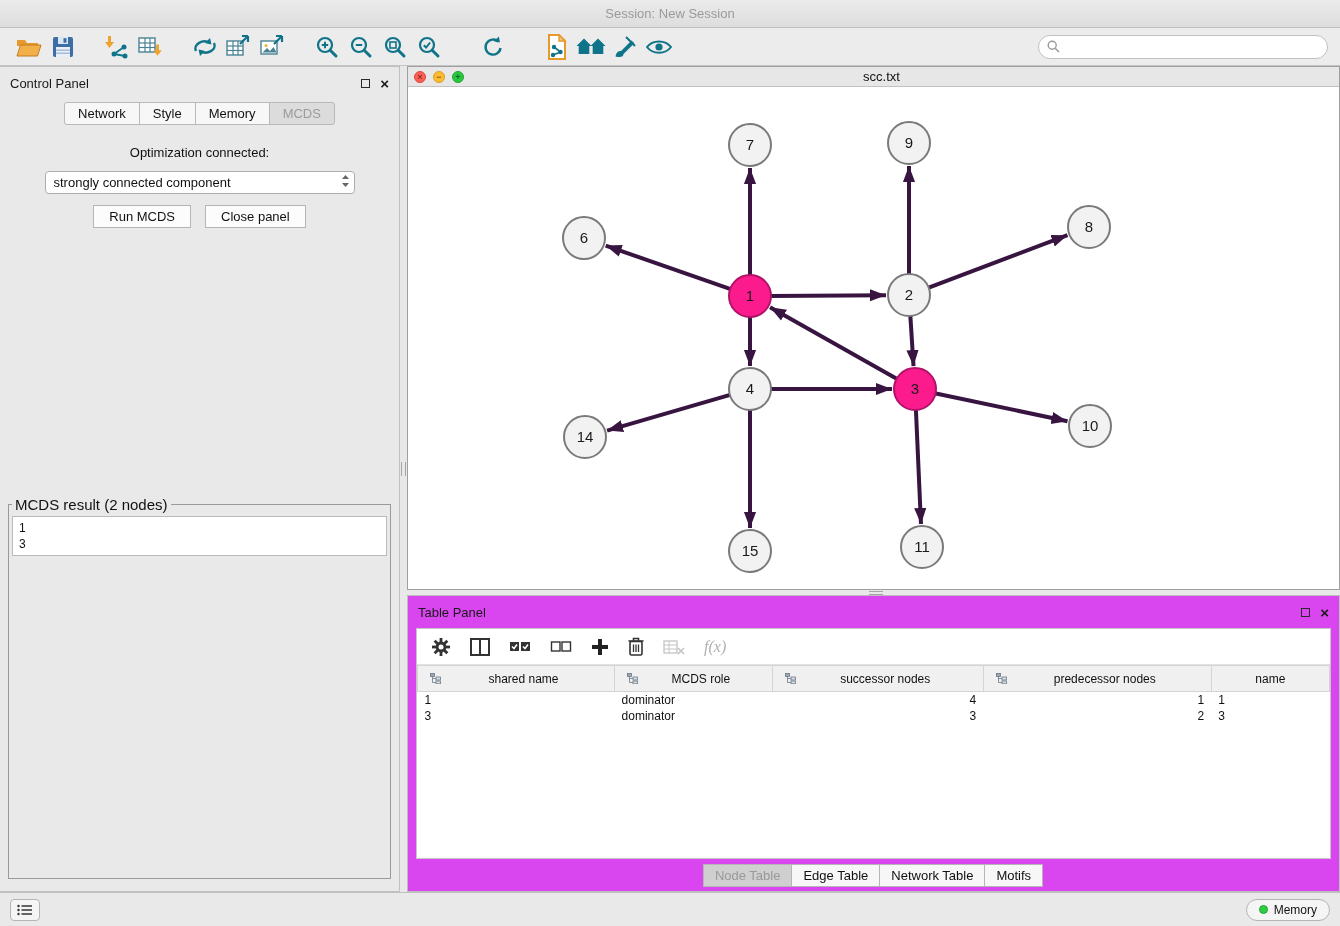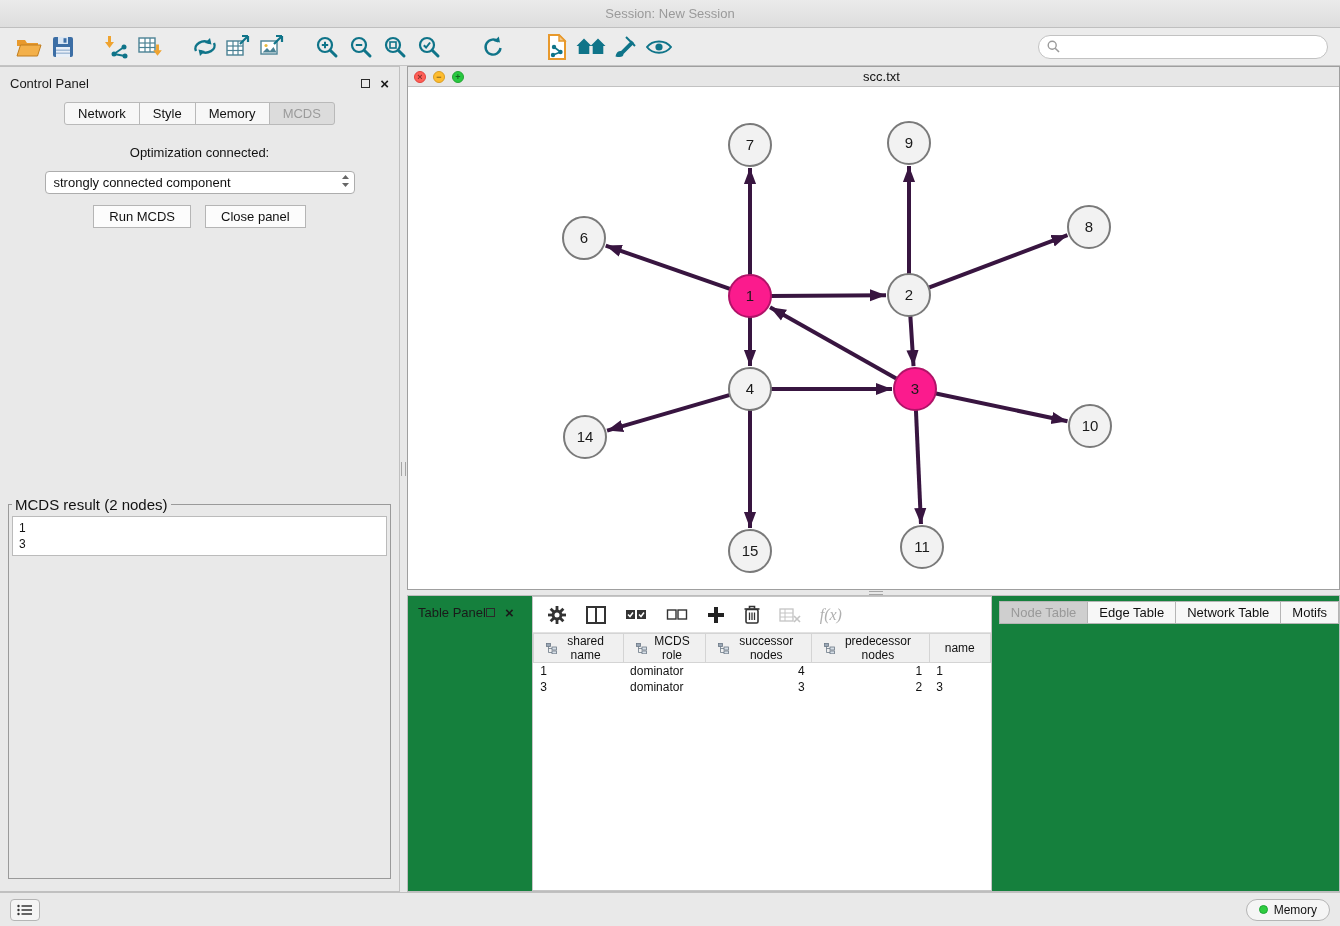--- a/index.html
+++ b/index.html
@@ -65,28 +65,28 @@
   .tl { width:12px; height:12px; border-radius:50%; font-size:9px; line-height:11px; text-align:center;
         color:rgba(0,0,0,.5); font-weight:bold; cursor:default; }
   .tl.red { background:#ff5f57; border:1px solid #e0443e; }
   .tl.yellow { background:#febc2e; border:1px solid #d89e24; }
   .tl.green { background:#28c840; border:1px solid #24a534; }
   .net-title { position:absolute; left:16px; right:0; text-align:center; font-size:13px; color:#111; }
   .net-content { flex:1; background:#fff; min-height:0; }
   svg.graph { width:100%; height:100%; display:block; }
 
   
-  .table-panel { flex:1; border:1px solid #bdbdbd; background:#15803d; display:flex; min-height:0; }
+  .table-panel { flex:1; border:1px solid #bdbdbd; background:#d946ef; display:flex; flex-direction:column; min-height:0; }
   .tp-body { margin:0 8px 0 8px; flex:1; background:#fff; border:1px solid #c6c6c6;
              display:flex; flex-direction:column; overflow:hidden; }
   .tp-toolbar { height:36px; border-bottom:1px solid #e2e2e2; display:flex; align-items:center; gap:19px; padding:0 14px; flex:0 0 auto; }
   .tp-tool { display:flex; align-items:center; justify-content:center; cursor:default; }
   .fx-label { font-family:"Liberation Serif", serif; font-style:italic; font-size:16px; color:#b0b0b0; }
   table { border-collapse:collapse; font-size:12px; table-layout:fixed; }
-  th { background:#f0f0f0; border:1px solid #d4d4d4; font-weight:normal; height:17px; padding:0 12px; }
+  th { background:#f0f0f0; border:1px solid #d4d4d4; font-weight:normal; height:26px; padding:0 12px; }
   .th-inner { display:flex; align-items:center; gap:4px; }
   .th-inner span { flex:1; text-align:center; }
   td { padding:1px 7px; height:16px; background:#fff; }
   td.num { text-align:right; }
   .tp-footer { height:32px; display:flex; align-items:center; justify-content:center; flex:0 0 auto; }
   .tp-tab { font-size:13px; padding:3px 11px; border:1px solid #b5b5b5; background:#f7f7f7; margin-left:-1px; cursor:default; }
   .tp-tab.active { background:#cfcfcf; color:#999; }
 
   
   .statusbar { height:34px; border-top:1px solid #c0c0c0; background:#e9e9e9;

